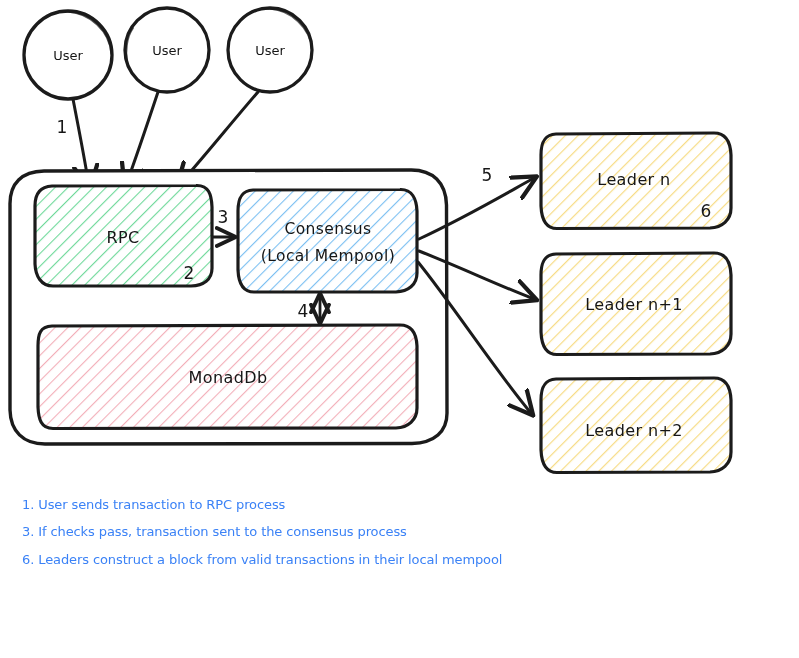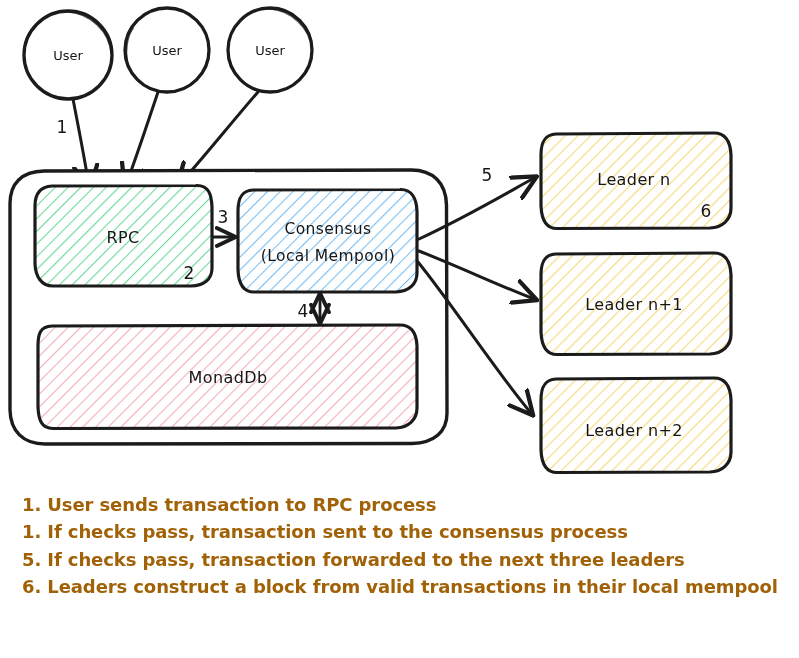--- a/index.html
+++ b/index.html
@@ -60,26 +60,25 @@
     dominant-baseline: middle;
   }
   .caption {
     position: absolute;
     left: 22px;
     top: 491px;
     width: 770px;
   }
   .caption-line {
     font-family: "DejaVu Sans", sans-serif;
-    font-size: 18px;
+    font-size: 13px;
     line-height: 27.3px;
-    color: #a16207;
+    color: #3b82f6;
     white-space: nowrap;
     letter-spacing: -0.1px;
-    font-weight: bold;
   }
 </style>
 </head>
 <body>
 
 <div id="stage">
 
   <svg class="diagram" viewBox="0 0 799 658">
     <defs>
       <pattern id="hatch-green" width="9" height="9" patternTransform="rotate(45)" patternUnits="userSpaceOnUse">
@@ -200,18 +199,17 @@
 
     <path d="M 419 239 C 470 215 505 194 534 178" fill="none" stroke="#1b1b1b" stroke-width="3" stroke-linecap="round" marker-end="url(#ah)"></path>
     <path d="M 419 251 C 462 268 500 286 534 299" fill="none" stroke="#1b1b1b" stroke-width="3" stroke-linecap="round" marker-end="url(#ah)"></path>
     <path d="M 418 262 C 452 304 498 374 531 413" fill="none" stroke="#1b1b1b" stroke-width="3" stroke-linecap="round" marker-end="url(#ah)"></path>
 
     <text class="step-num" x="487" y="176">5</text>
   </svg>
 
   <div class="caption">
     <div class="caption-line">1. User sends transaction to RPC process</div>
-    <div class="caption-line">1. If checks pass, transaction sent to the consensus process</div>
-    <div class="caption-line">5. If checks pass, transaction forwarded to the next three leaders</div>
+    <div class="caption-line">3. If checks pass, transaction sent to the consensus process</div>
     <div class="caption-line">6. Leaders construct a block from valid transactions in their local mempool</div>
   </div>
 
 </div>
 
 </body></html>

